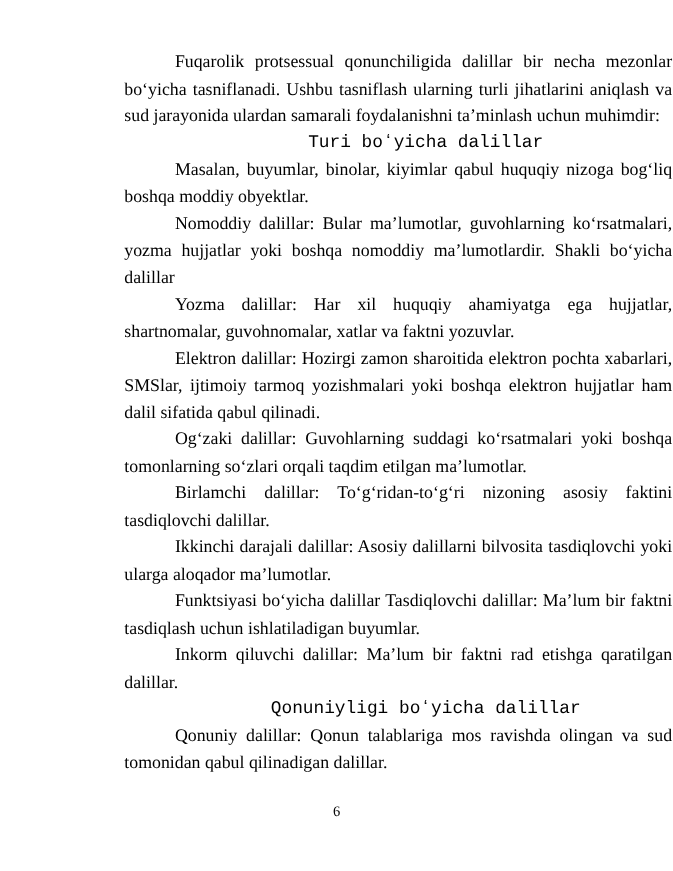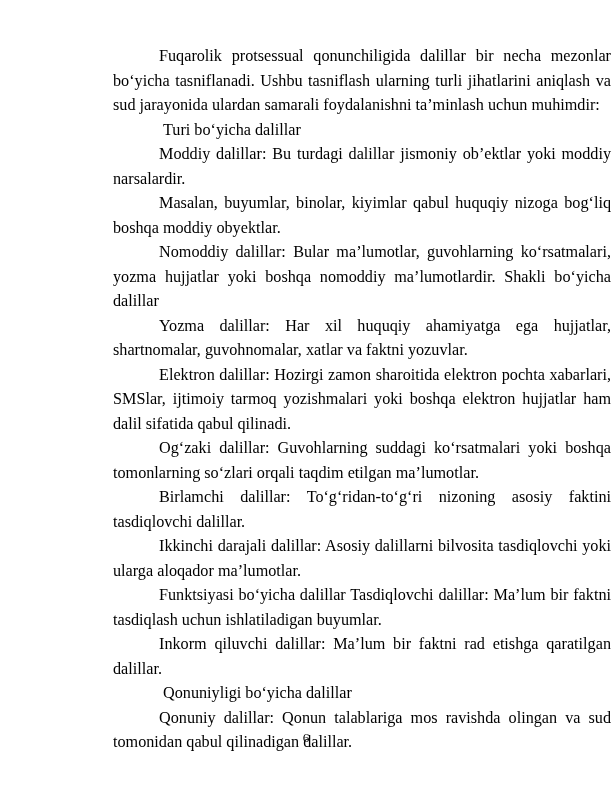--- a/index.html
+++ b/index.html
@@ -34,41 +34,41 @@
     text-align: justify;
     text-justify: inter-word;
     text-indent: 46px;
     hyphens: none;
     -webkit-hyphens: none;
     word-spacing: normal;
   }
   
   p.para.heading-line {
     text-indent: 50px;
-    text-align: left;
+    text-align: center;
+    font-family: Liberation Mono, monospace;
   }
   .pageno {
     position: absolute;
     left: 0;
     right: 0;
     top: 730px;
     text-align: center;
     font-size: 13.2px;
     line-height: 16px;
     color: #000000;
   }
 </style>
 </head>
 <body>
 
 <div class="page">
   <div class="content" id="body-container">
       <p class="para">Fuqarolik protsessual qonunchiligida dalillar bir necha mezonlar boʻyicha tasniflanadi. Ushbu tasniflash ularning turli jihatlarini aniqlash va sud jarayonida ulardan samarali foydalanishni ta’minlash uchun muhimdir:</p>
       <p class="para heading-line"> Turi boʻyicha dalillar</p>
-      <p class="para">Moddiy dalillar: Bu turdagi dalillar jismoniy ob’ektlar yoki moddiy narsalardir.</p>
       <p class="para">Masalan, buyumlar, binolar, kiyimlar qabul huquqiy nizoga bogʻliq boshqa moddiy obyektlar.</p>
       <p class="para">Nomoddiy dalillar: Bular ma’lumotlar, guvohlarning koʻrsatmalari, yozma hujjatlar yoki boshqa nomoddiy ma’lumotlardir. Shakli boʻyicha dalillar</p>
       <p class="para">Yozma dalillar: Har xil huquqiy ahamiyatga ega hujjatlar, shartnomalar, guvohnomalar, xatlar va faktni yozuvlar.</p>
       <p class="para">Elektron dalillar: Hozirgi zamon sharoitida elektron pochta xabarlari, SMSlar, ijtimoiy tarmoq yozishmalari yoki boshqa elektron hujjatlar ham dalil sifatida qabul qilinadi.</p>
       <p class="para">Ogʻzaki dalillar: Guvohlarning suddagi koʻrsatmalari yoki boshqa tomonlarning soʻzlari orqali taqdim etilgan ma’lumotlar.</p>
       <p class="para">Birlamchi dalillar: Toʻgʻridan-toʻgʻri nizoning asosiy faktini tasdiqlovchi dalillar.</p>
       <p class="para">Ikkinchi darajali dalillar: Asosiy dalillarni bilvosita tasdiqlovchi yoki ularga aloqador ma’lumotlar.</p>
       <p class="para">Funktsiyasi boʻyicha dalillar Tasdiqlovchi dalillar: Ma’lum bir faktni tasdiqlash uchun ishlatiladigan buyumlar.</p>
       <p class="para">Inkorm qiluvchi dalillar: Ma’lum bir faktni rad etishga qaratilgan dalillar.</p>
       <p class="para heading-line"> Qonuniyligi boʻyicha dalillar</p>

